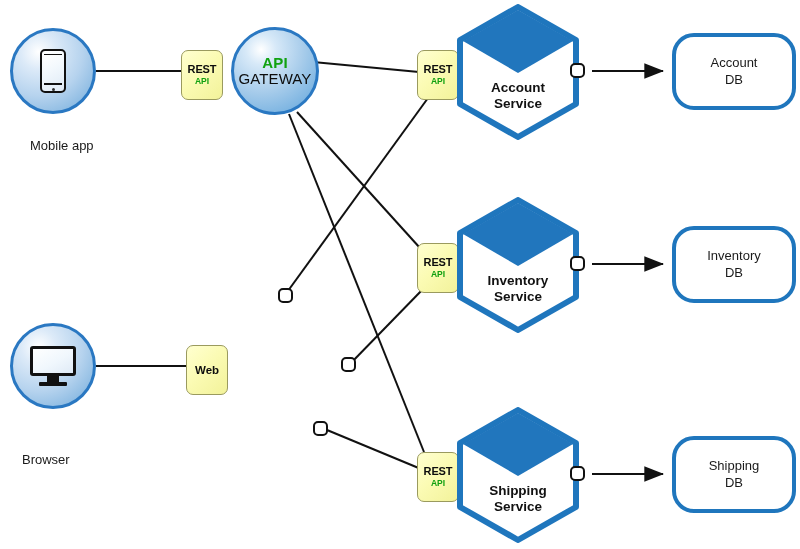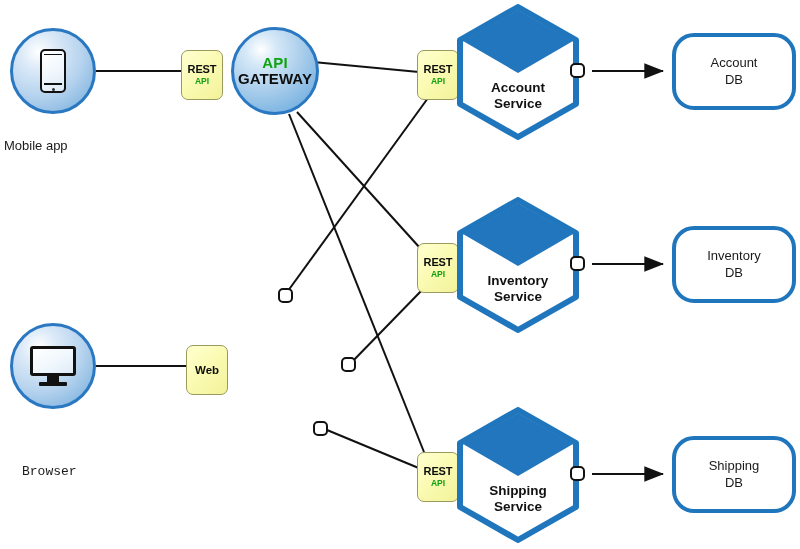--- a/index.html
+++ b/index.html
@@ -117,21 +117,21 @@
     line-height: 1.08;
   }
   .gw-api {
     font-size: 15px;
     font-weight: bold;
     color: #11a211;
     letter-spacing: .2px;
   }
   .gw-gateway {
     font-size: 15px;
-    font-weight: bold;
+    font-weight: normal;
     color: #0d0d0d;
     letter-spacing: .1px;
   }
 
   
   .service {
     position: absolute;
     width: 124px;
     height: 136px;
   }
@@ -247,30 +247,30 @@
       <line x1="592" y1="474" x2="663" y2="474" marker-end="url(#arrowhead)"></line>
     </g>
   </svg>
 
   <div class="client" style="left:10px; top:28px;">
     <div class="phone">
       <div class="phone-screen"></div>
       <div class="phone-home"></div>
     </div>
   </div>
-  <div class="client-caption" style="left:4px; top:138px;">Mobile app</div>
+  <div class="client-caption" style="left:30px; top:138px;">Mobile app</div>
 
   <div class="client" style="left:10px; top:323px;">
     <div class="monitor">
       <div class="monitor-screen"></div>
       <div class="monitor-neck"></div>
       <div class="monitor-base"></div>
     </div>
   </div>
-  <div class="client-caption" style="left:22px; top:464px;font-family:Liberation Mono, monospace;">Browser</div>
+  <div class="client-caption" style="left:22px; top:452px;">Browser</div>
 
   <div class="badge" style="left:181px; top:50px;">
     <div class="badge-main">REST</div>
     <div class="badge-sub">API</div>
   </div>
 
   <div class="badge" style="left:417px; top:50px;">
     <div class="badge-main">REST</div>
     <div class="badge-sub">API</div>
   </div>

